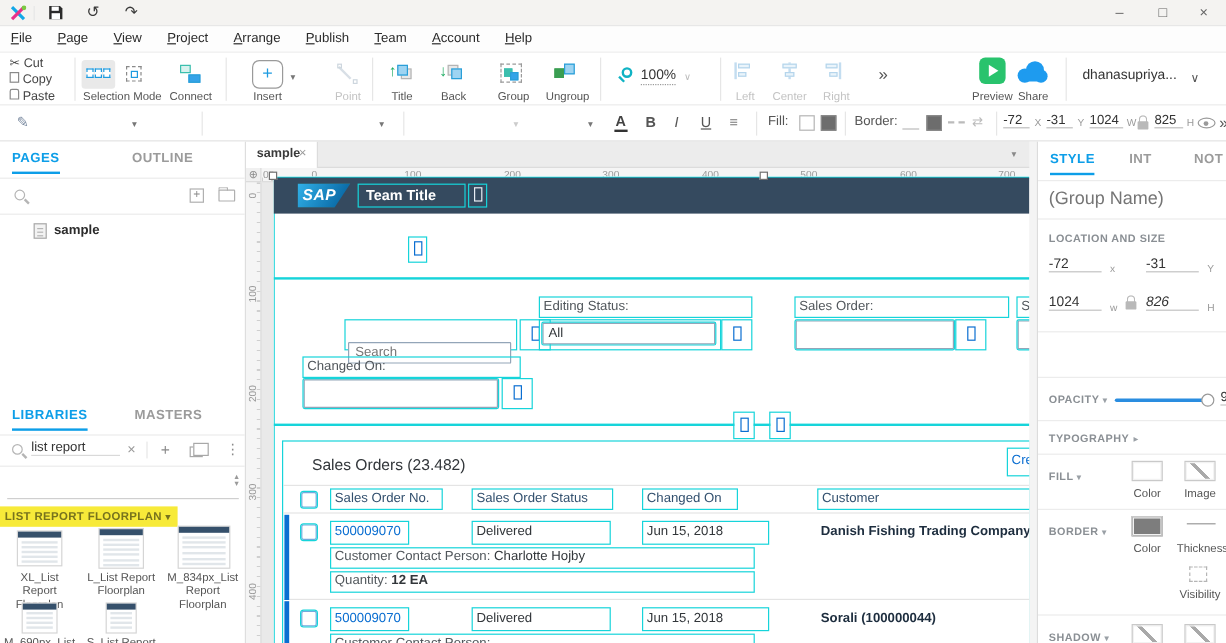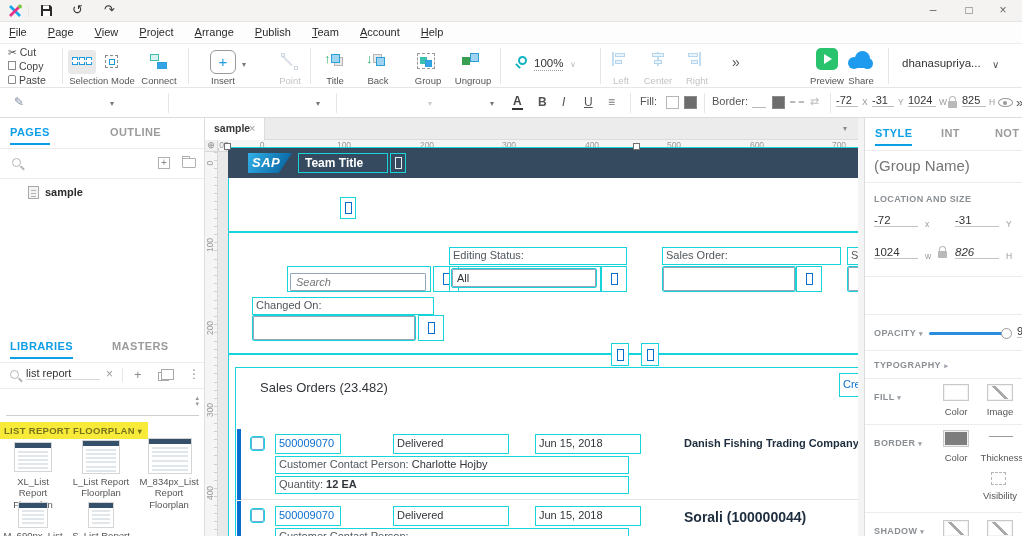--- a/index.html
+++ b/index.html
@@ -416,21 +416,21 @@
       <div class="abs cy" style="left:163px;top:7px;width:14px;height:18px;text-align:center;padding-top:2px"><span class="phg w"></span></div>
 
       <div class="abs cy" style="left:113px;top:51px;width:14px;height:20px;text-align:center;padding-top:3px"><span class="phg"></span></div>
       <div class="abs" style="left:0;top:84px;width:630px;height:2px;background:#16d4da"></div>
 
       <div class="fio-lbl cy" style="left:222px;top:101px;width:176px;height:16px">Editing Status:</div>
       <div class="fio-lbl cy" style="left:435px;top:101px;width:177px;height:16px">Sales Order:</div>
       <div class="fio-lbl cy" style="left:620px;top:101px;width:40px;height:16px">Sales</div>
 
       <div class="abs cy" style="left:60px;top:120px;width:142px;height:24px;padding:2px">
-        <input class="fio-input" style="left: 2px; top: 6px; width: 136px; height: 18px; font-style: italic; color: rgb(138, 145, 153);" placeholder="Search">
+        <input class="fio-input" style="left: 2px; top: 18px; width: 136px; height: 18px; color: rgb(138, 145, 153);" placeholder="Search">
       </div>
       <div class="abs cy icon-cell" style="left:206px;top:120px;width:24px;height:24px;padding-top:5px"><span class="phg"></span></div>
 
       <div class="abs cy" style="left:222px;top:120px;width:150px;height:24px;padding:2px">
         <div class="fio-input cy" style="left:2px;top:2px;width:144px;height:18px;padding:2px 4px">All</div>
       </div>
       <div class="abs cy icon-cell" style="left:374px;top:120px;width:24px;height:24px;padding-top:5px"><span class="phg"></span></div>
 
       <div class="fio-input cy" style="left:435px;top:120px;width:132px;height:24px"></div>
       <div class="abs cy icon-cell" style="left:569px;top:120px;width:24px;height:24px;padding-top:5px"><span class="phg"></span></div>
@@ -441,39 +441,46 @@
       <div class="abs cy icon-cell" style="left:191px;top:169px;width:24px;height:24px;padding-top:5px"><span class="phg"></span></div>
 
       <div class="abs" style="left:0;top:206px;width:630px;height:2px;background:#16d4da"></div>
       <div class="abs cy icon-cell" style="left:384px;top:197px;width:16px;height:21px;background:#fff;padding-top:4px"><span class="phg"></span></div>
       <div class="abs cy icon-cell" style="left:414px;top:197px;width:16px;height:21px;background:#fff;padding-top:4px"><span class="phg"></span></div>
 
       <div class="tbl-cy" style="left:8px;top:221px;width:622px;height:168px;background:#fff">
         <div class="abs" style="left:24px;top:12px;font-size:13px;color:#32363a">Sales Orders (23.482)</div>
         <div class="abs cy" style="left:604px;top:6px;width:20px;height:22px;color:#0a6ed1;font-size:11px;padding:4px 0 0 3px">Cre</div>
 
+        <div class="abs" style="left:0;top:36px;width:622px;height:24px;border-top:1px solid #e4e4e4;border-bottom:1px solid #e4e4e4">
+          <span class="cbx" style="left:15px;top:5px"></span>
+          <span class="fio-lbl cy" style="left:40px;top:3px;width:92px;height:16px;color:#32506e">Sales Order No.</span>
+          <span class="fio-lbl cy" style="left:158px;top:3px;width:116px;height:16px;color:#32506e">Sales Order Status</span>
+          <span class="fio-lbl cy" style="left:300px;top:3px;width:78px;height:16px;color:#32506e">Changed On</span>
+          <span class="fio-lbl cy" style="left:446px;top:3px;width:176px;height:16px;color:#32506e">Customer</span>
+        </div>
 
         <div class="abs" style="left:0;top:61px;width:622px;height:71px;border-bottom:1px solid #e4e4e4">
           <span class="rowbar" style="left:1px;top:0;height:71px"></span>
           <span class="cbx" style="left:15px;top:8px"></span>
           <span class="abs cy link" style="left:40px;top:6px;width:64px;height:18px;padding:2px 3px;font-size:11px">500009070</span>
           <span class="abs cy" style="left:158px;top:6px;width:114px;height:18px;padding:2px 3px;font-size:11px;color:#32363a">Delivered</span>
           <span class="abs cy" style="left:300px;top:6px;width:104px;height:18px;padding:2px 3px;font-size:11px;color:#32363a">Jun 15, 2018</span>
           <span class="abs" style="left:448px;top:8px;width:176px;font-size:11px;font-weight:bold;color:#1d2d3e;white-space:nowrap">Danish Fishing Trading Company (1</span>
           <span class="abs cy" style="left:40px;top:28px;width:352px;height:16px;padding:1px 3px;font-size:11px;color:#51575c"><span>Customer Contact Person:</span> <b style="color:#32363a;font-weight:normal">Charlotte Hojby</b></span>
           <span class="abs cy" style="left:40px;top:48px;width:352px;height:16px;padding:1px 3px;font-size:11px;color:#51575c"><span>Quantity:</span> <b style="color:#32363a;font-weight:bold">12 EA</b></span>
         </div>
 
         <div class="abs" style="left:0;top:133px;width:622px;height:60px">
           <span class="rowbar" style="left:1px;top:0;height:60px"></span>
           <span class="cbx" style="left:15px;top:8px"></span>
           <span class="abs cy link" style="left:40px;top:6px;width:64px;height:18px;padding:2px 3px;font-size:11px">500009070</span>
           <span class="abs cy" style="left:158px;top:6px;width:114px;height:18px;padding:2px 3px;font-size:11px;color:#32363a">Delivered</span>
           <span class="abs cy" style="left:300px;top:6px;width:104px;height:18px;padding:2px 3px;font-size:11px;color:#32363a">Jun 15, 2018</span>
-          <span class="abs" style="left:448px;top:8px;width:176px;font-size:14px;font-weight:bold;color:#1d2d3e;white-space:nowrap">Sorali (100000044)</span>
+          <span class="abs" style="left:448px;top:8px;width:176px;font-size:11px;font-weight:bold;color:#1d2d3e;white-space:nowrap">Sorali (100000044)</span>
           <span class="abs cy" style="left:40px;top:28px;width:352px;height:16px;padding:1px 3px;font-size:11px;color:#51575c"><span>Customer Contact Person:</span> <b style="color:#32363a;font-weight:bold"></b></span>
         </div>
       </div>
     </div>
 
     <div class="handle" style="left:19px;top:25px"></div>
     <div class="handle" style="left:428px;top:25px"></div>
   </div>
 
   <div class="abs strip"></div>

